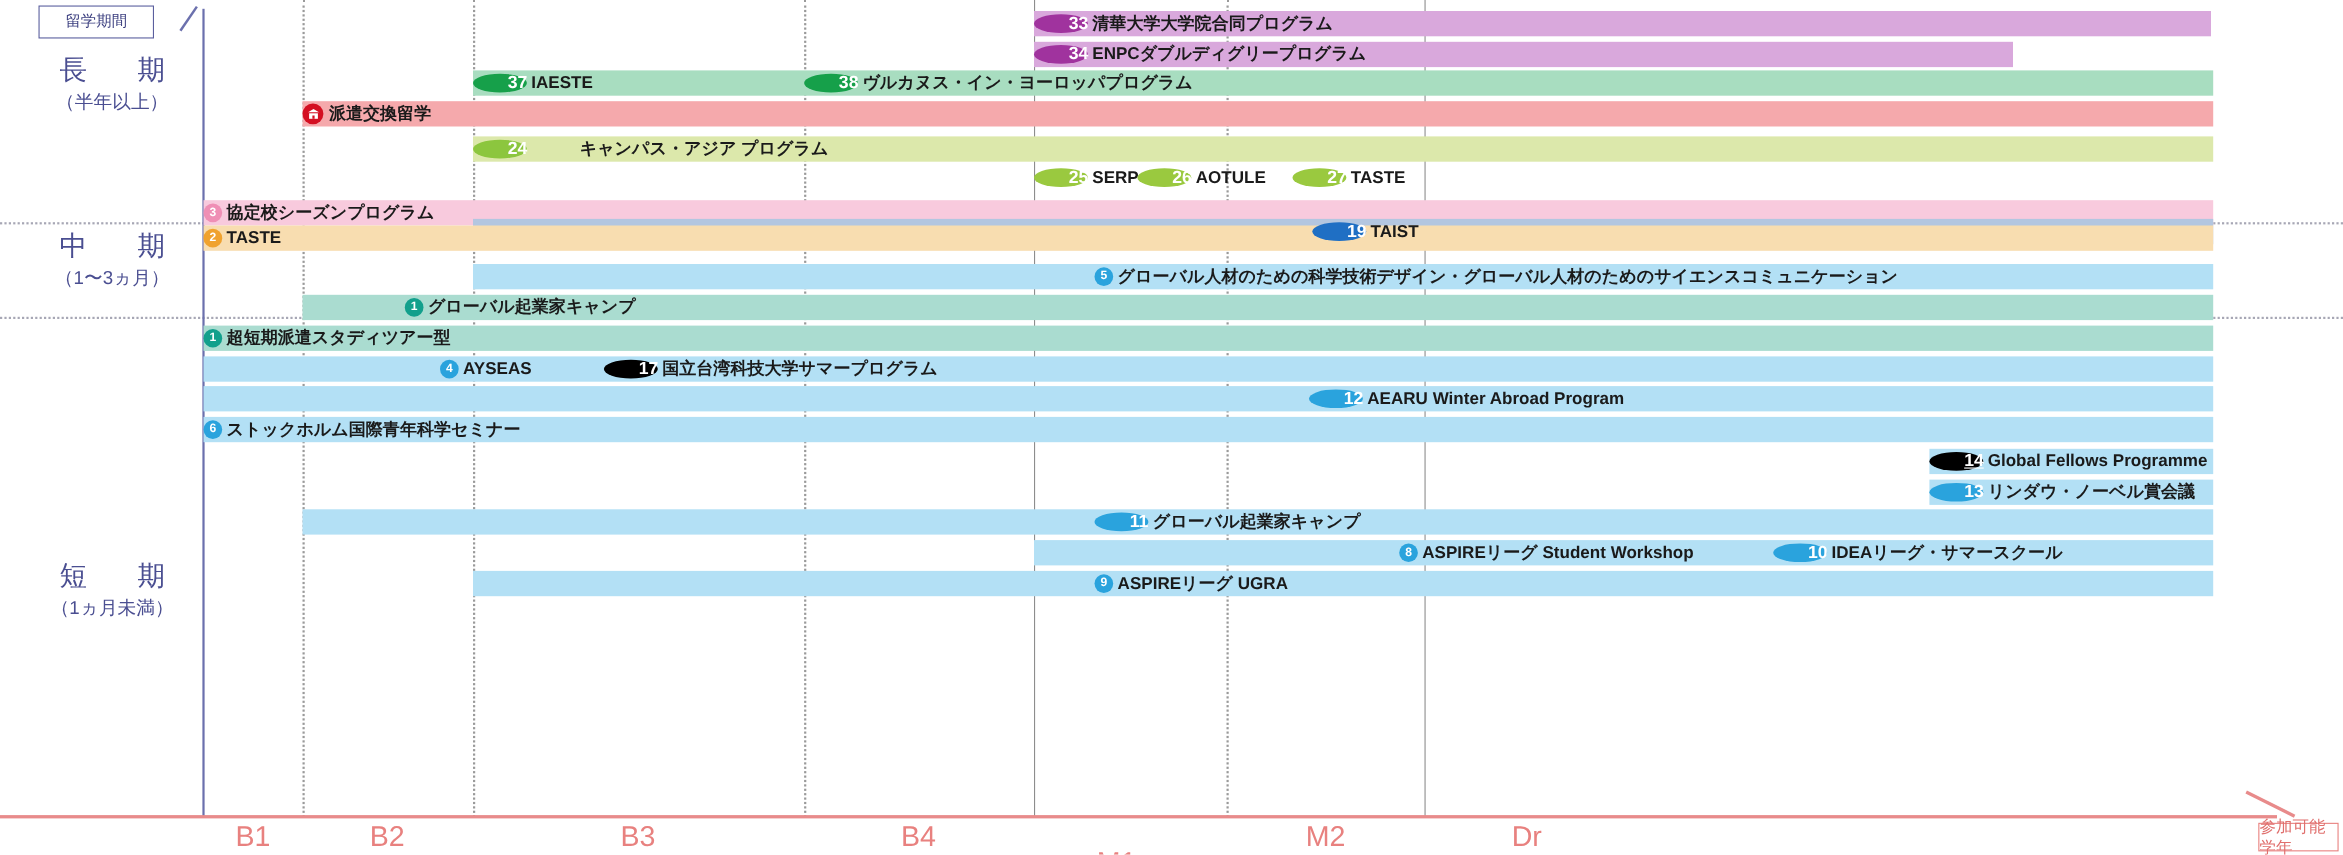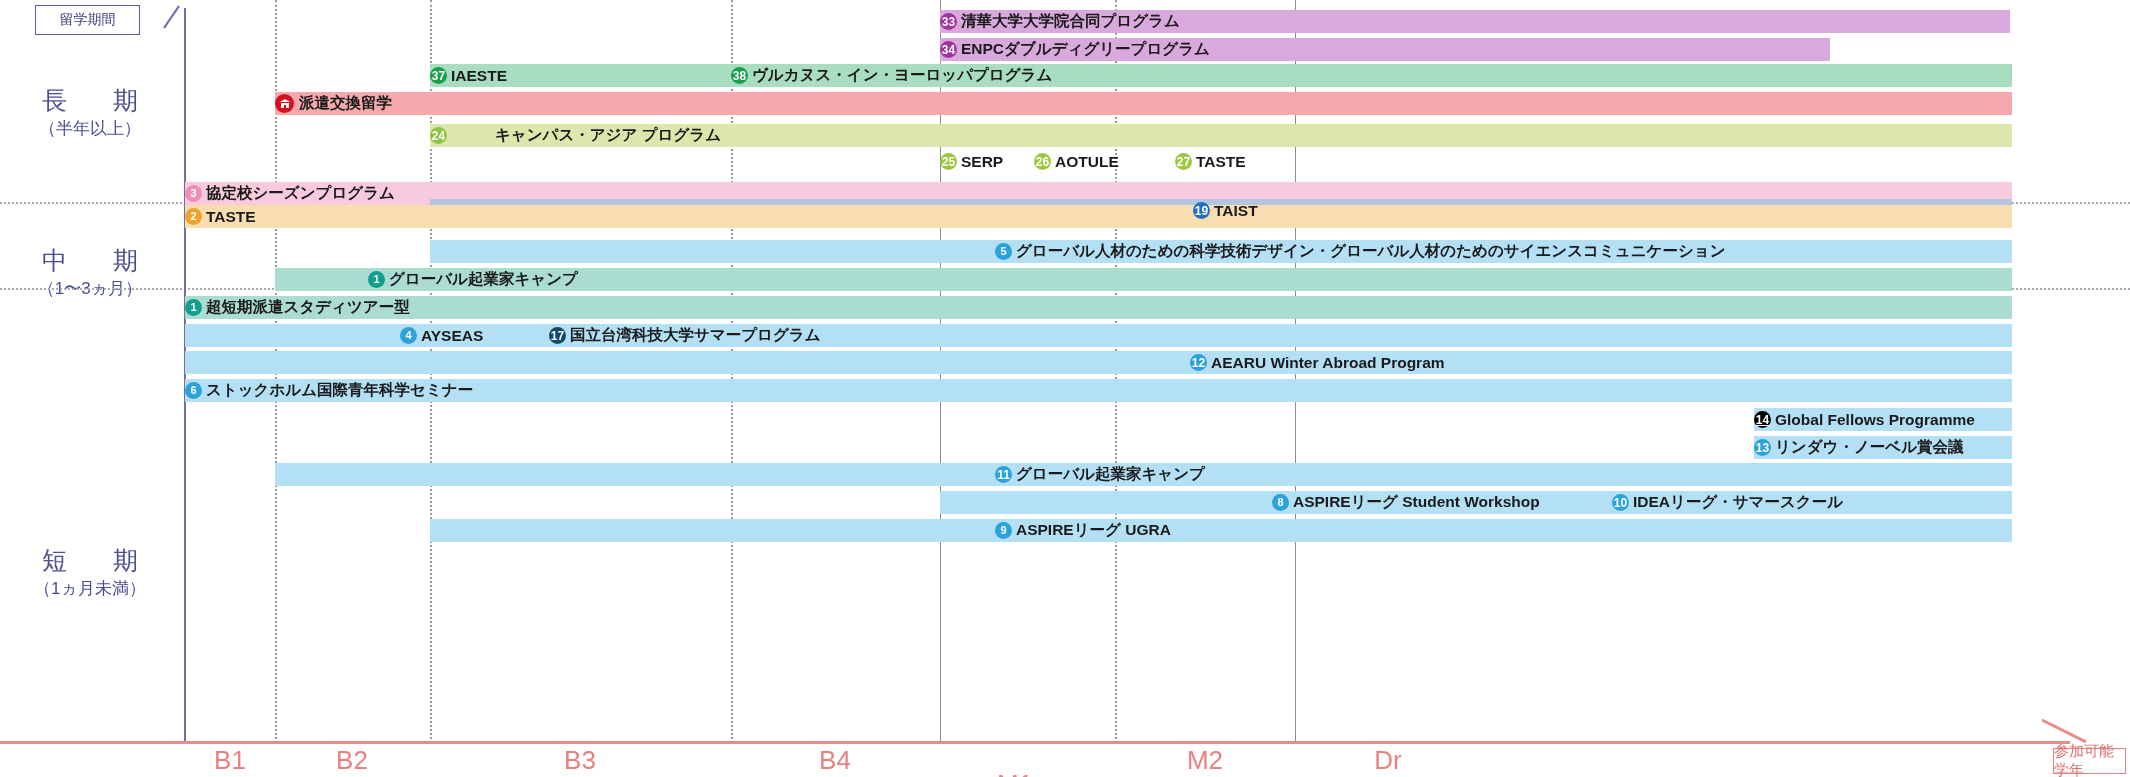--- a/index.html
+++ b/index.html
@@ -5,21 +5,21 @@
   html,body{margin:0;padding:0;background:#ffffff;}
   body{font-family:"Liberation Sans","DejaVu Sans",sans-serif;}
   #stage{position:relative;width:2130px;height:777px;background:#fff;overflow:hidden;}
 
   
   .legend-box{position:absolute;left:35px;top:5px;width:105px;height:30px;
     border:1.5px solid #5b5f9e;box-sizing:border-box;display:flex;
     align-items:center;justify-content:center;color:#3d4080;font-size:14px;}
 
   
-  .cat{position:absolute;color:#4a4e91;text-align:center;width:180px;left:0;line-height:1.35;margin-top:36px;}
+  .cat{position:absolute;color:#4a4e91;text-align:center;width:180px;left:12px;line-height:1.35;}
   .cat .big{font-size:25px;letter-spacing:.42em;display:block;padding-left:.42em;}
   .cat .sub{font-size:17px;display:block;}
 
   
   .vaxis{position:absolute;left:184px;top:8px;width:2px;height:735px;background:#6b70ad;}
   .vaxis-arrow{position:absolute;left:162px;top:4px;width:30px;height:26px;}
   .gline{position:absolute;top:0;width:0;height:743px;border-left:2px dotted #9a9a9a;}
   .gline.solid{border-left:1.5px solid #8d8d8d;border-left-style:solid;}
   .hline{position:absolute;left:0;width:2130px;height:0;border-top:2px dotted #a7a7b5;}
 
@@ -31,21 +31,21 @@
     border:1.3px solid #e8817f;box-sizing:border-box;color:#e0706e;font-size:15px;
     display:flex;align-items:center;justify-content:center;}
 
   
   .bar{position:absolute;height:23px;box-sizing:border-box;}
   .lbl{position:absolute;height:23px;display:flex;align-items:center;
     white-space:nowrap;font-size:15.5px;color:#1a1a1a;font-weight:bold;}
   .badge{display:inline-flex;align-items:center;justify-content:center;
     width:17px;height:17px;border-radius:50%;color:#fff;font-size:11px;
     font-weight:bold;margin-right:4px;flex:0 0 auto;line-height:1;font-family:"Liberation Sans",sans-serif;}
-  .badge.b2{font-size:12px;}
+  .badge.b2{font-size:16px;padding-left:32px;}
   .ico{display:inline-flex;align-items:center;justify-content:center;
     width:19px;height:19px;border-radius:50%;background:#d40f22;margin-right:5px;flex:0 0 auto;}
 </style>
 </head>
 <body>
 
 <div id="stage">
 
   <div class="legend-box">
     <span>留学期間</span>
@@ -163,21 +163,21 @@
       </div>
       <div class="lbl" style="left: 185px; top: 296px;">
         <span class="badge" style="background: rgb(18, 160, 140);">1</span>
         <span>超短期派遣スタディツアー型</span>
       </div>
       <div class="lbl" style="left: 400px; top: 324px;">
         <span class="badge" style="background: rgb(42, 163, 221);">4</span>
         <span>AYSEAS</span>
       </div>
       <div class="lbl" style="left: 549px; top: 324px;">
-        <span class="badge b2" style="background: #0c4a6e;">17</span>
+        <span class="badge b2" style="background: #000000;">17</span>
         <span>国立台湾科技大学サマープログラム</span>
       </div>
       <div class="lbl" style="left: 1190px; top: 351px;">
         <span class="badge b2" style="background: rgb(42, 163, 221);">12</span>
         <span>AEARU Winter Abroad Program</span>
       </div>
       <div class="lbl" style="left: 185px; top: 379px;">
         <span class="badge" style="background: rgb(42, 163, 221);">6</span>
         <span>ストックホルム国際青年科学セミナー</span>
       </div>

